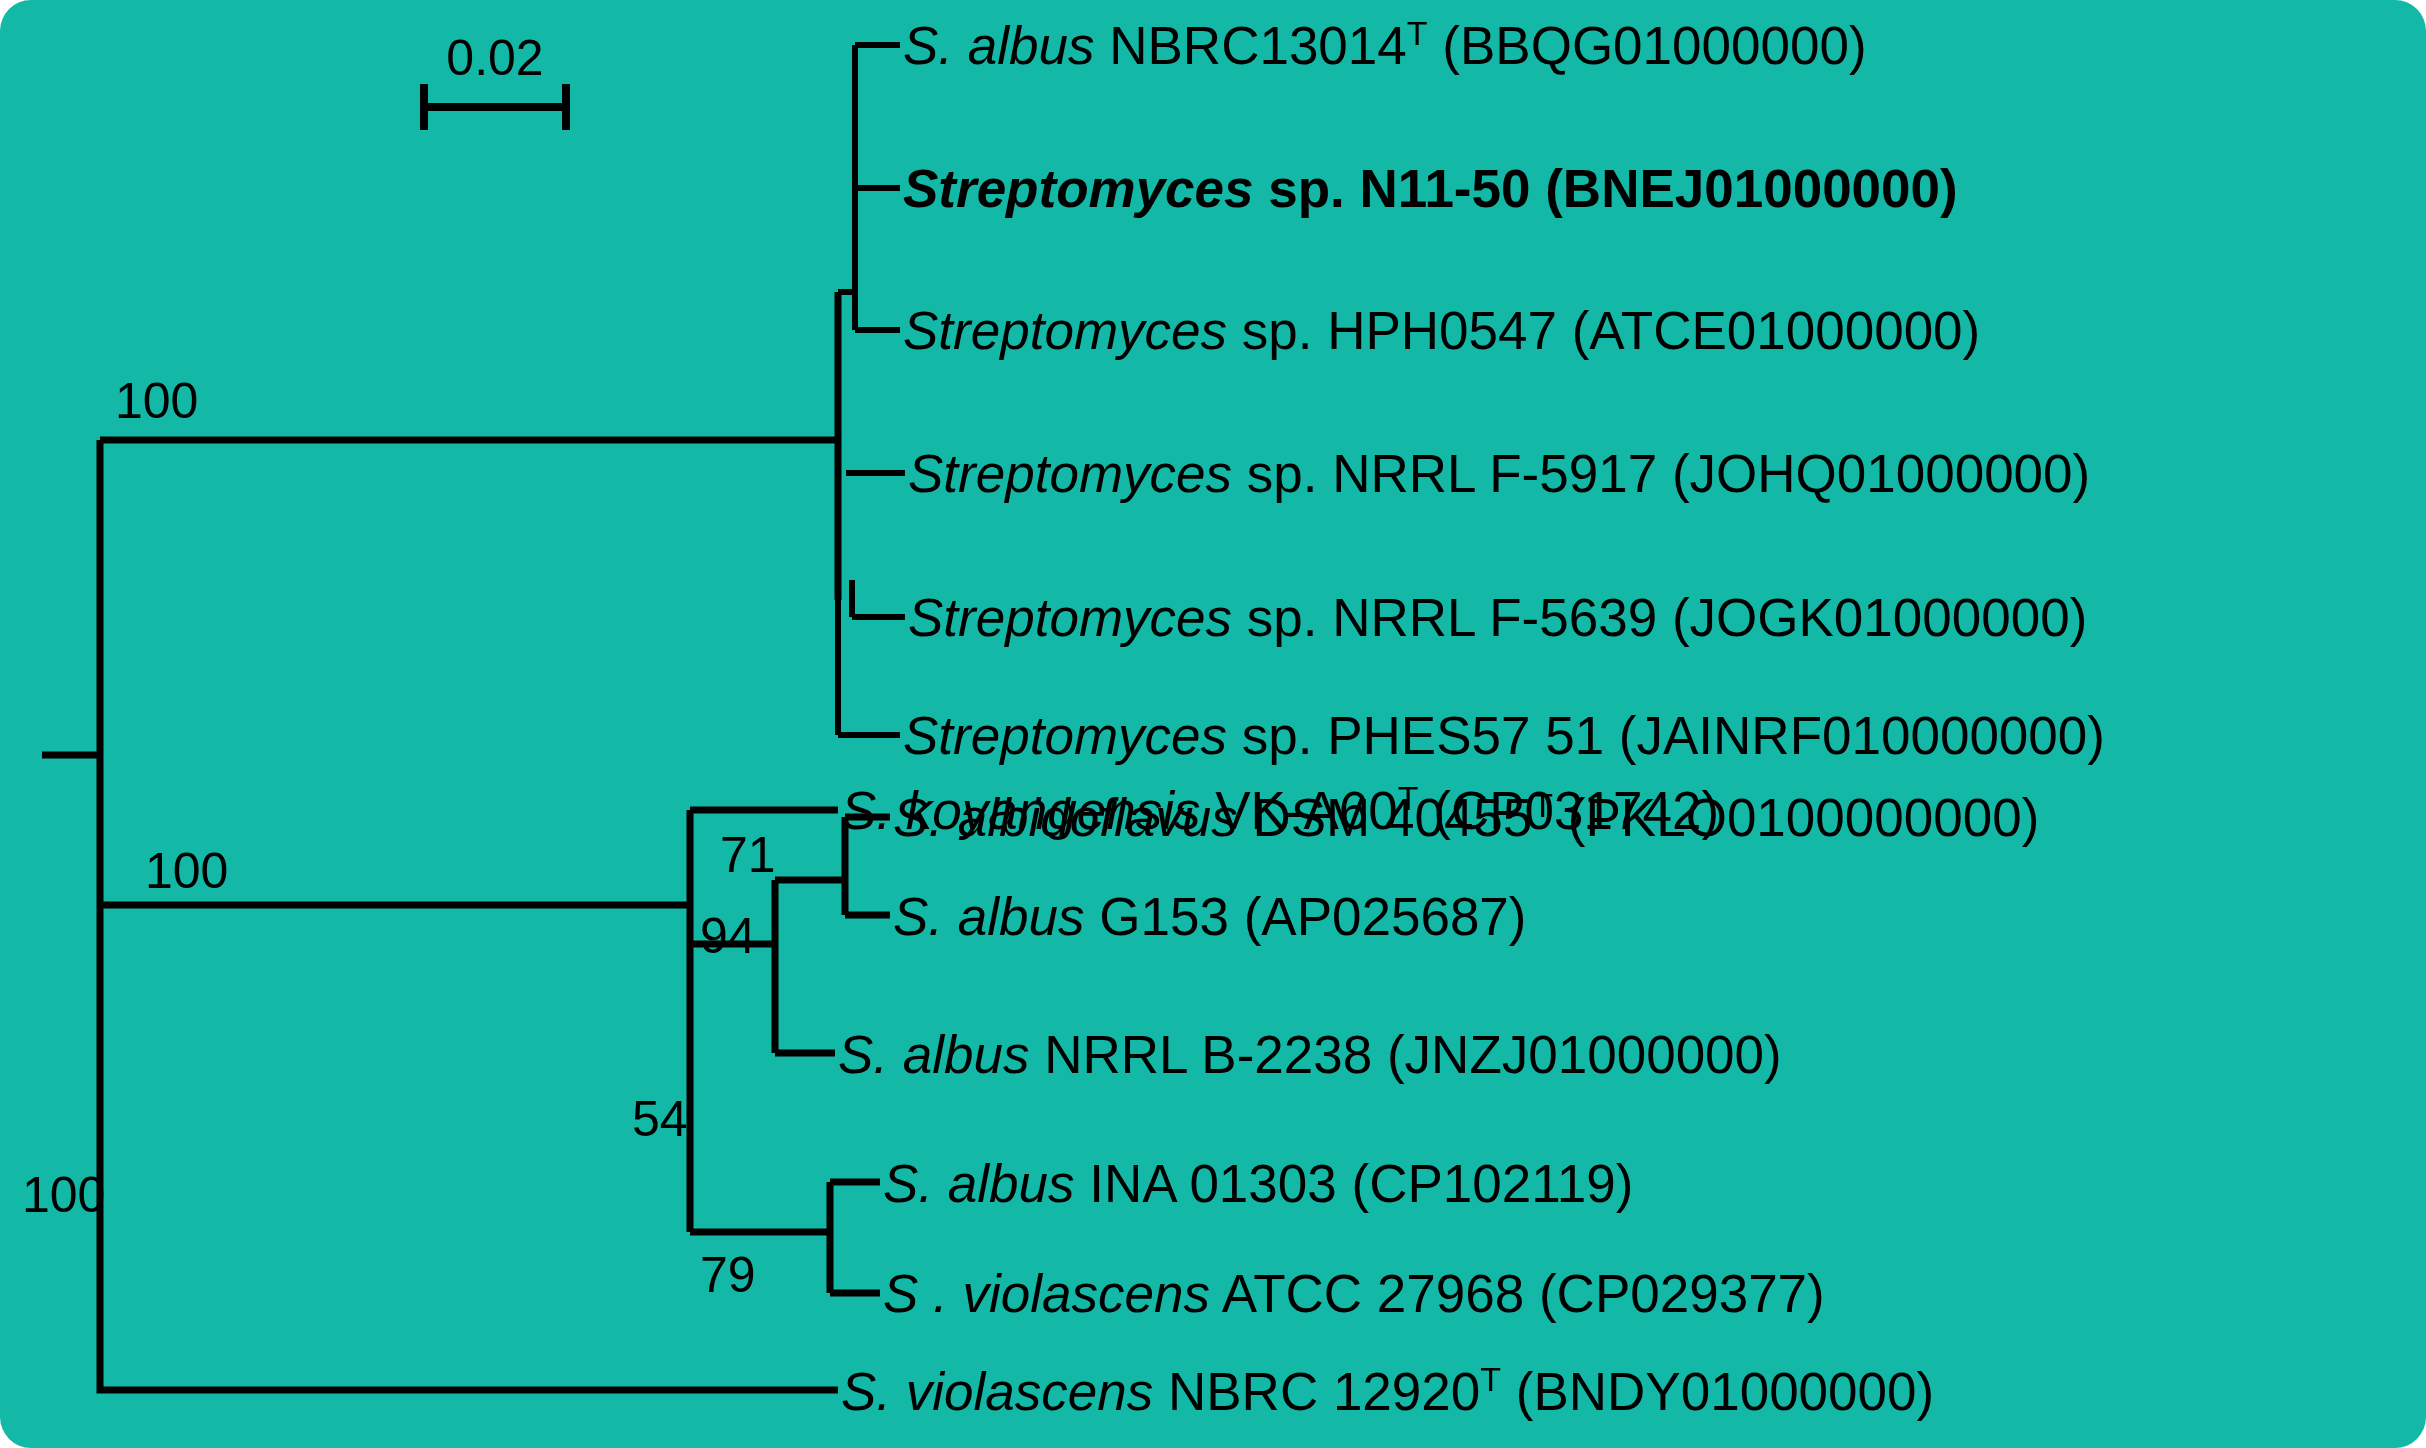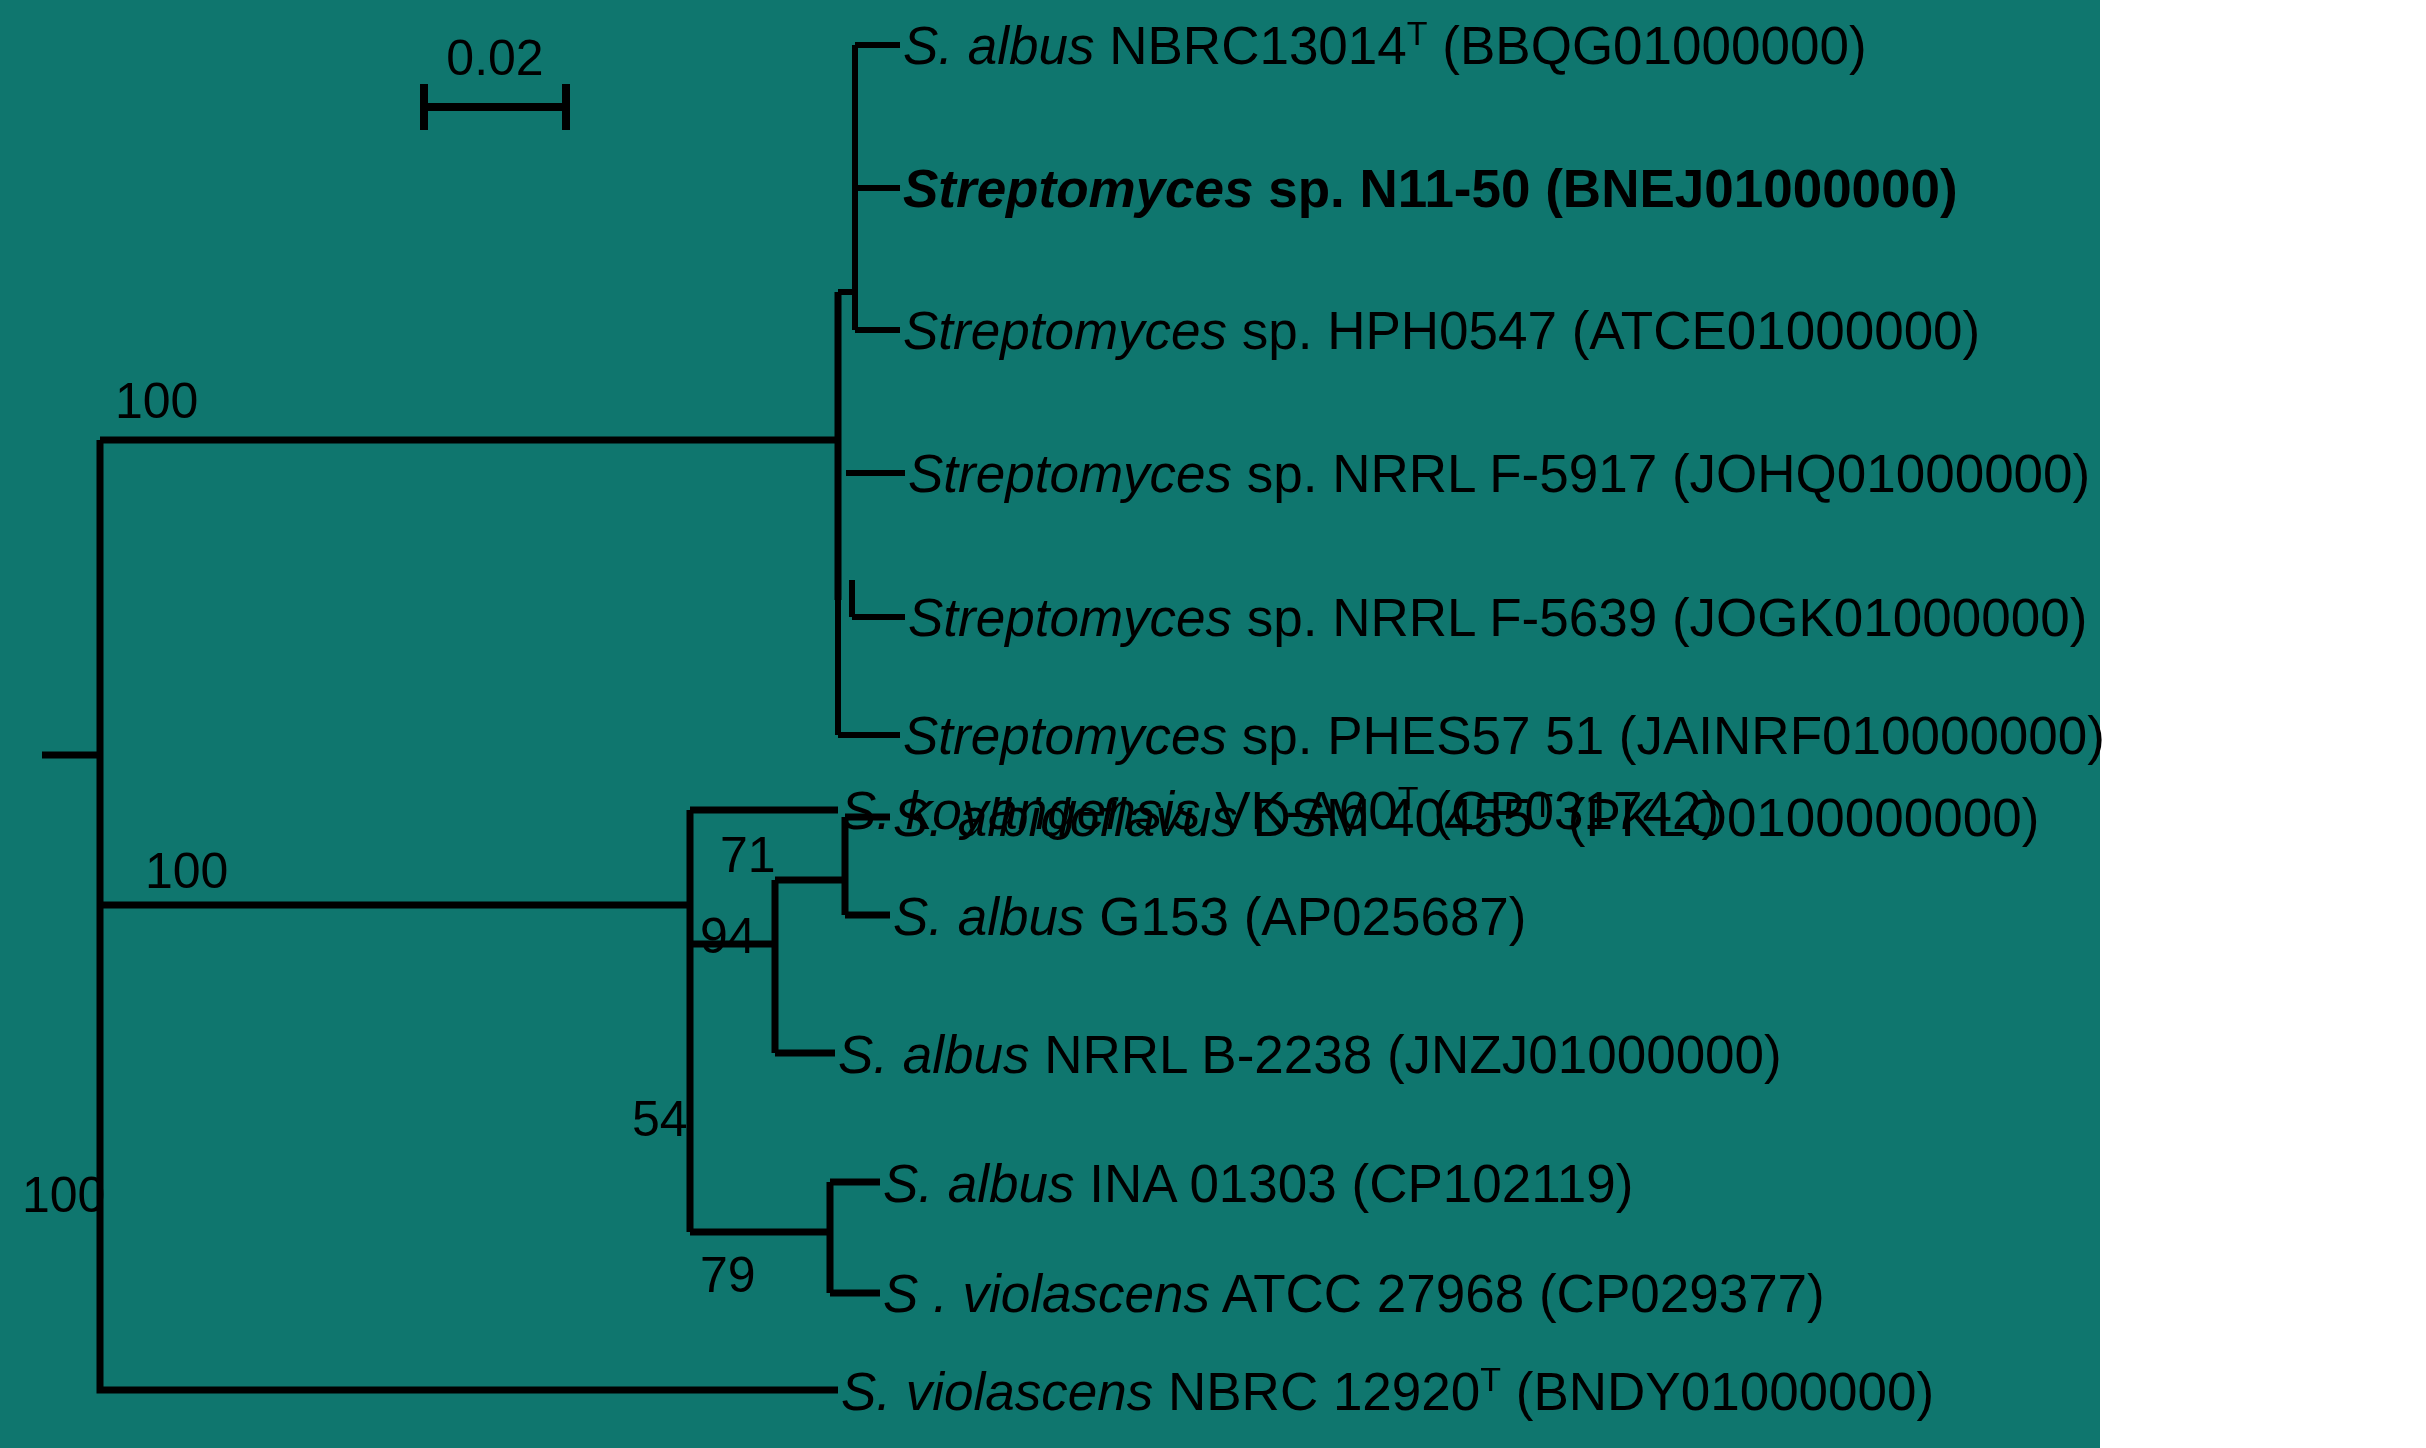--- a/index.html
+++ b/index.html
@@ -8,23 +8,24 @@
     background: #ffffff;
   }
   body {
     width: 2426px;
     height: 1448px;
     font-family: "Liberation Sans", sans-serif;
     overflow: hidden;
   }
   #tree-figure {
     position: relative;
-    width: 2100px;
+    width: 2426px;
     height: 1448px;
-    background: #0f766e;
+    background: #14b8a6;
+    border-radius: 31px;
   }
   svg#tree-svg {
     position: absolute;
     left: 0;
     top: 0;
     width: 2426px;
     height: 1448px;
     display: block;
   }
   .branch {

